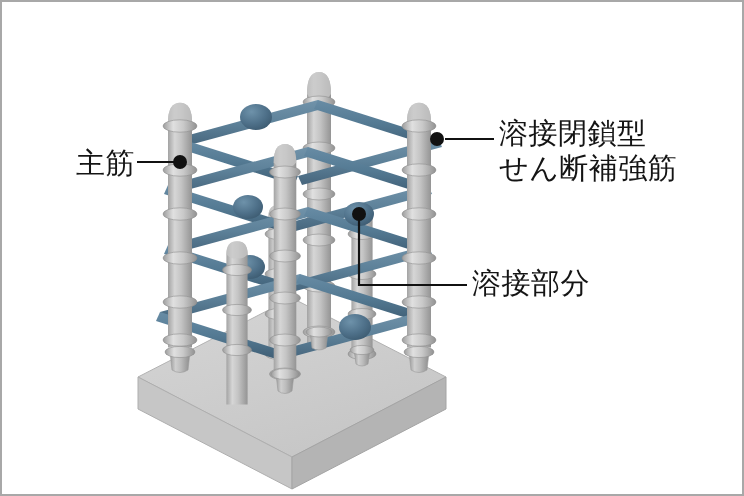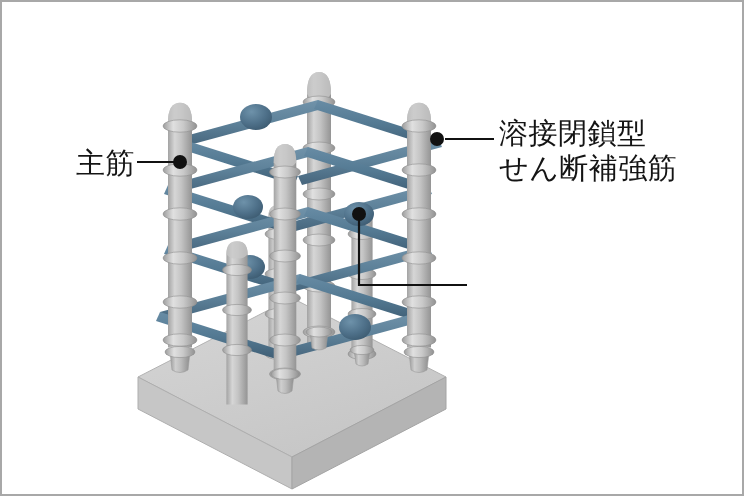--- a/index.html
+++ b/index.html
@@ -265,14 +265,15 @@
       <circle cx="178" cy="160" r="7"></circle>
       <circle cx="435" cy="137" r="7"></circle>
       <circle cx="357" cy="212" r="7"></circle>
     </g>
   </svg>
 
   <div class="anno-text" id="label-main-text">主筋</div>
 
   <div class="anno-text" id="label-shear-text"><span class="l1">溶接閉鎖型</span><span class="l2">せん断補強筋</span></div>
 
+  <div class="anno-text" id="label-weld-text">溶接部分</div>
 
 </div>
 
 </body></html>

